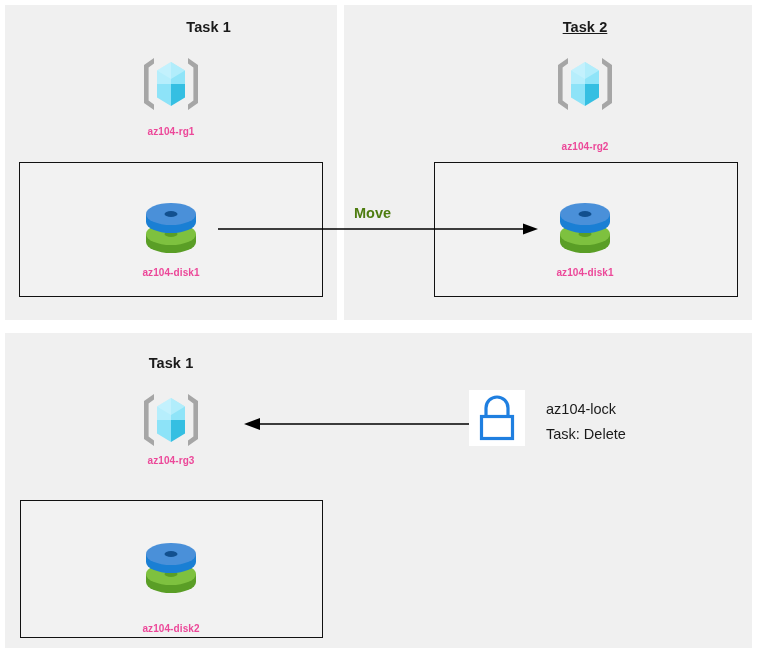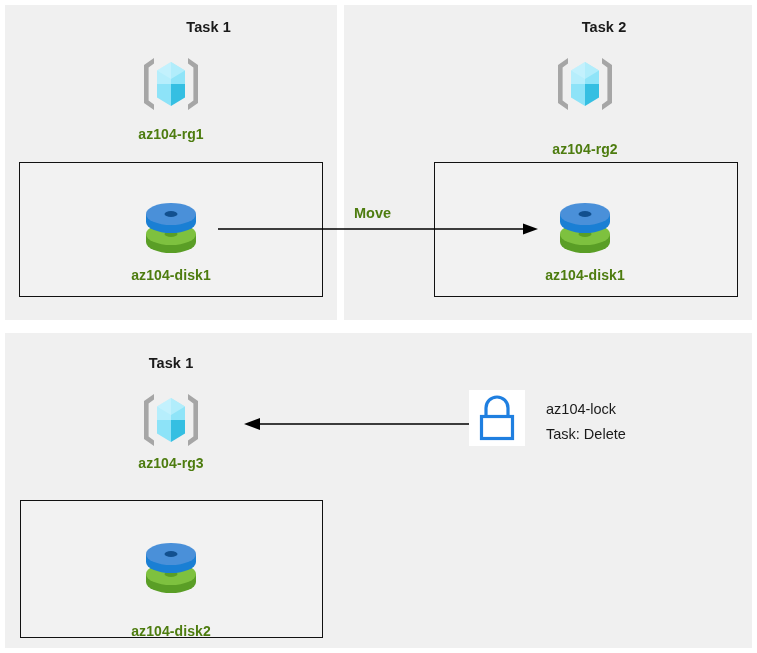--- a/index.html
+++ b/index.html
@@ -23,23 +23,23 @@
     position:absolute;
     font-size:14.5px;
     font-weight:bold;
     color:#1a1a1a;
     letter-spacing:0.1px;
     white-space:nowrap;
     text-align:center;
   }
   .rg-label, .disk-label{
     position:absolute;
-    font-size:14px;
+    font-size:10px;
     font-weight:bold;
-    color:#4d7c0f;
+    color:#ec4899;
     white-space:nowrap;
     text-align:center;
     letter-spacing:0.1px;
   }
 
   
   .rg-icon{ position:absolute; width:62px; height:62px; }
   .rg-icon svg{ display:block; width:100%; height:100%; }
 
   
@@ -122,21 +122,21 @@
     <rect x="6" y="19" width="50" height="8" fill="#1a7fd4"></rect>
     <ellipse cx="31" cy="19" rx="25" ry="11" fill="#4a90d9"></ellipse>
     <ellipse cx="31" cy="19" rx="6.5" ry="3" fill="#12508f"></ellipse>
   </svg>
 </div>
 
 <div class="disk-label" style="left:111px;top:267px;width:120px;">az104-disk1</div>
 
 <div class="panel" id="panel-task2"></div>
 
-<div class="task-title" style="left:544px;top:19px;width:120px;">Task 2</div>
+<div class="task-title" style="left:525px;top:19px;width:120px;text-decoration:underline;">Task 2</div>
 
 <div class="rg-icon" style="left:554px;top:53px;">
   <svg viewBox="0 0 62 62" xmlns="http://www.w3.org/2000/svg">
     <path d="M14 5 L4 12 L4 50 L14 57 L14 51.5 L8.6 47.6 L8.6 14.4 L14 10.5 Z" fill="#a6a6a6"></path>
     <path d="M48 5 L58 12 L58 50 L48 57 L48 51.5 L53.4 47.6 L53.4 14.4 L48 10.5 Z" fill="#a6a6a6"></path>
     <path d="M31 9 L17 17.5 L17 31 L31 31 Z" fill="#b6eefc"></path>
     <path d="M31 9 L45 17.5 L45 31 L31 31 Z" fill="#8fe4f8"></path>
     <path d="M17 31 L31 31 L31 53 L17 44.5 Z" fill="#8de3f8"></path>
     <path d="M45 31 L31 31 L31 53 L45 44.5 Z" fill="#35bfe2"></path>
     <path d="M31 9 L45 17.5 L31 26 L17 17.5 Z" fill="#cdf4fd" opacity="0.55"></path>

